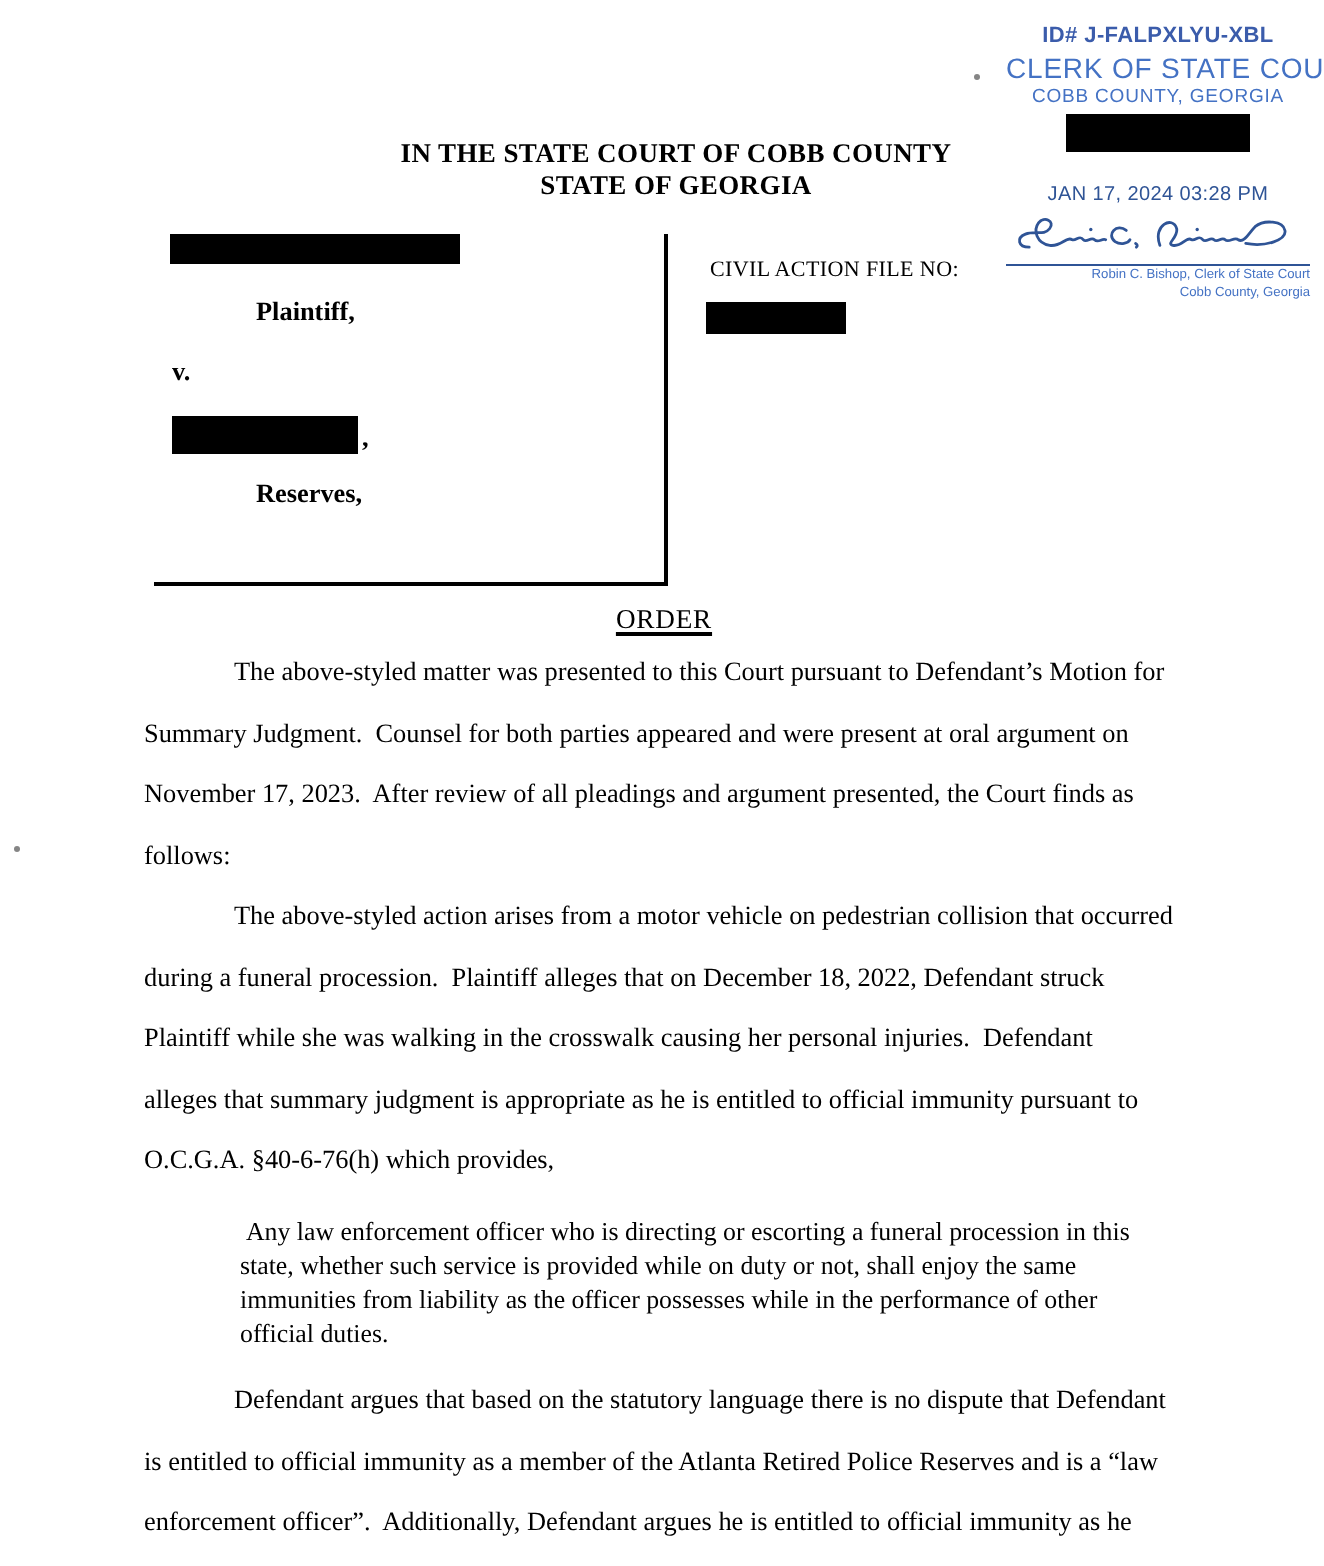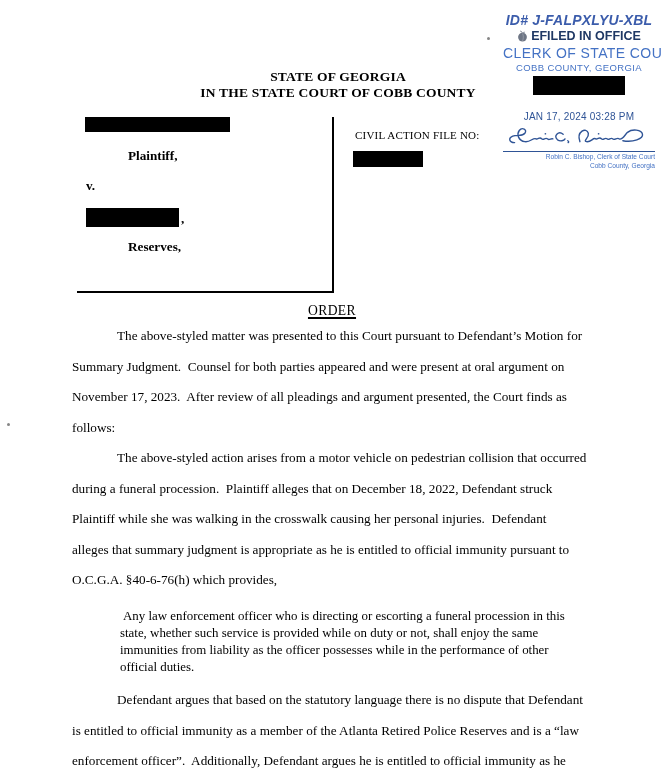--- a/index.html
+++ b/index.html
@@ -4,21 +4,21 @@
 <style>
   html,body{margin:0;padding:0;}
   body{
     width:662px;height:783px;background:#ffffff;position:relative;
     font-family:"Liberation Serif", serif;color:#000;overflow:hidden;
   }
   .abs{position:absolute;}
 
   
   .stamp{top:12px;right:7px;width:152px;text-align:center;font-family:"Liberation Sans", sans-serif;}
-  .stamp-id{font-size:14px;font-weight:bold;color:#3b5cab;letter-spacing:.2px;white-space:nowrap;font-style:italic;}
+  .stamp-id{font-size:11px;font-weight:bold;color:#3b5cab;letter-spacing:.2px;white-space:nowrap;}
   .stamp-efiled{font-size:12.5px;font-weight:800;color:#1f3864;margin-top:1px;display:flex;align-items:center;justify-content:center;gap:3px;white-space:nowrap;}
   .stamp-clerk{font-size:14px;color:#4472c4;margin-top:2px;letter-spacing:.4px;white-space:nowrap;}
   .stamp-county{font-size:9.5px;color:#4472c4;margin-top:1px;letter-spacing:.4px;white-space:nowrap;}
   .stamp-bar{width:92px;height:19px;background:#000;margin:3px auto 0;}
   .stamp-date{font-size:10px;font-weight:normal;color:#2f5496;margin-top:16px;letter-spacing:.2px;white-space:nowrap;}
   .sig-wrap{margin-top:1px;border-bottom:1.3px solid #2f5496;line-height:0;padding-bottom:0px;}
   .sig-sub{font-size:6.6px;color:#4472c4;text-align:right;line-height:1.3;margin-top:1px;font-family:"Liberation Sans", sans-serif;}
 
   
   .court-title{top:69px;left:78px;width:520px;text-align:center;font-weight:bold;font-size:13.5px;line-height:15.5px;letter-spacing:.2px;}
@@ -37,31 +37,20 @@
   .body-text p{margin:0;line-height:30.5px;text-indent:45px;white-space:pre;}
   .body-text blockquote{margin:12px 0 9px 48px;font-size:12.9px;line-height:17.2px;white-space:pre;text-indent:3px;}
 
   .speck{position:absolute;background:#444;opacity:.65;border-radius:50%;}
 </style>
 </head>
 <body>
 
 <div class="abs stamp">
   <div class="stamp-id">ID# J-FALPXLYU-XBL</div>
-  <div class="stamp-efiled">
-    <span style="line-height:0;">
-      <svg width="11" height="12" viewBox="0 0 11 12">
-        <ellipse cx="5.5" cy="7.1" rx="4.4" ry="4.3" fill="#6e7685"></ellipse>
-        <path d="M5.5 3.4 C5.2 2.1 4.4 1.3 3.3 1.1" stroke="#6e7685" stroke-width="1" fill="none"></path>
-        <path d="M5.6 3.2 C6.1 1.9 7.2 1.5 8.1 1.8 C7.8 3 6.7 3.5 5.6 3.2 Z" fill="#8d95a3"></path>
-        <path d="M5.5 3.6 C6.6 5 6.6 9 5.5 11" stroke="#9aa1ad" stroke-width=".8" fill="none"></path>
-      </svg>
-    </span>
-    <span>EFILED IN OFFICE</span>
-  </div>
   <div class="stamp-clerk">CLERK OF STATE COURT</div>
   <div class="stamp-county">COBB COUNTY, GEORGIA</div>
   <div class="stamp-bar"></div>
   <div class="stamp-date">JAN 17, 2024 03:28 PM</div>
   <div class="sig-wrap" aria-label="Robin C. Bishop">
     <svg width="152" height="28" viewBox="0 0 160 30">
       <g fill="none" stroke="#2f5496" stroke-width="1.5" stroke-linecap="round" stroke-linejoin="round">
         <path d="M11 21 C5 21 4 16 9 14 C14 12 19 15 22 11 C25 7 19 4 16 8 C13 12 15 19 22 20 C28 21 31 15 34 17 C36 18 38 14 40 17 C42 19 44 15 46 17 C48 19 50 16 52 17"></path>
         <circle cx="44" cy="11.5" r="0.9" fill="#2f5496" stroke="none"></circle>
         <path d="M63 12 C58 8 52 14 57 18 C60 20 64 19 65 17"></path>
@@ -71,22 +60,22 @@
       </g>
     </svg>
   </div>
   <div class="sig-sub">
     <div>Robin C. Bishop, Clerk of State Court</div>
     <div>Cobb County, Georgia</div>
   </div>
 </div>
 
 <div class="abs court-title">
+  <div>IN THE STATE COURT OF COBB COUNTY</div>
   <div>STATE OF GEORGIA</div>
-  <div>IN THE STATE COURT OF COBB COUNTY</div>
 </div>
 
 <div class="abs caption-box">
   <div class="redact" style="left:8px;top:0;width:145px;height:15px;"></div>
   <div class="cap-text" style="left:51px;top:31px;">Plaintiff,</div>
   <div class="cap-text" style="left:9px;top:61px;">v.</div>
   <div class="redact" style="left:9px;top:91px;width:93px;height:19px;"></div>
   <div class="cap-text" style="left:104px;top:94px;">,</div>
   <div class="cap-text" style="left:51px;top:122px;">Reserves,</div>
 </div>

